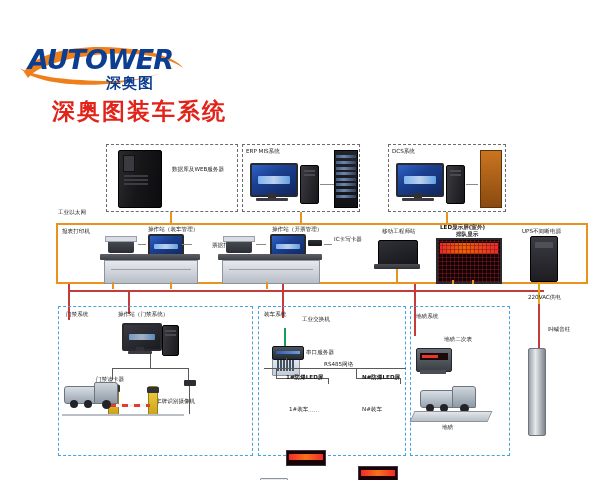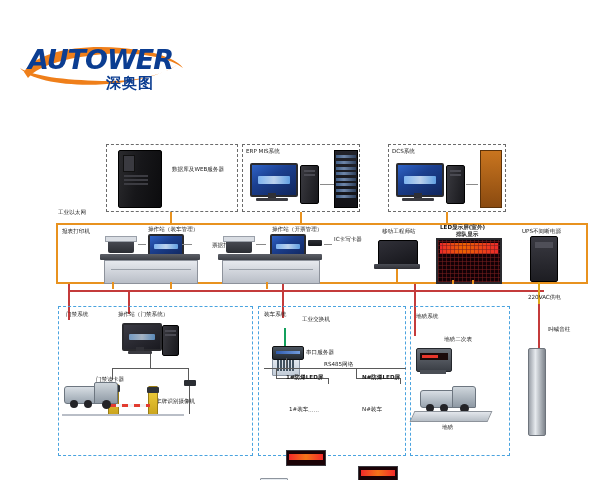--- a/index.html
+++ b/index.html
@@ -162,20 +162,21 @@
 
   <div class="logo-wrap">
     <svg class="logo-swoosh" viewBox="0 0 168 44">
       <path d="M6,30 C18,10 60,2 104,6 C140,9 160,18 165,26 C150,14 116,10 88,12 C52,15 22,22 10,36 Z" fill="#ef7f1a"></path>
       <path d="M2,26 C14,40 58,46 100,41 C130,37 150,30 160,22 C146,34 112,40 84,39 C46,38 14,34 2,26 Z" fill="#ef7f1a"></path>
     </svg>
     <div class="logo-text">AUTOWER</div>
     <div class="logo-cn">深奥图</div>
   </div>
 
+  <div class="title-cn">深奥图装车系统</div>
 
   <div class="dashbox" style="left:106px;top:126px;width:132px;height:68px;"></div>
   <div class="dev tower" style="left:118px;top:132px;width:42px;height:56px;">
     <div class="bay" style="top:8%;height:26%;"></div>
     <div class="slot" style="top:42%;"></div>
     <div class="slot" style="top:50%;"></div>
     <div class="slot" style="top:58%;"></div>
   </div>
   <div class="lbl f6" style="left:172px;top:148px;width:60px;white-space:normal;">数据库及WEB服务器</div>
 

